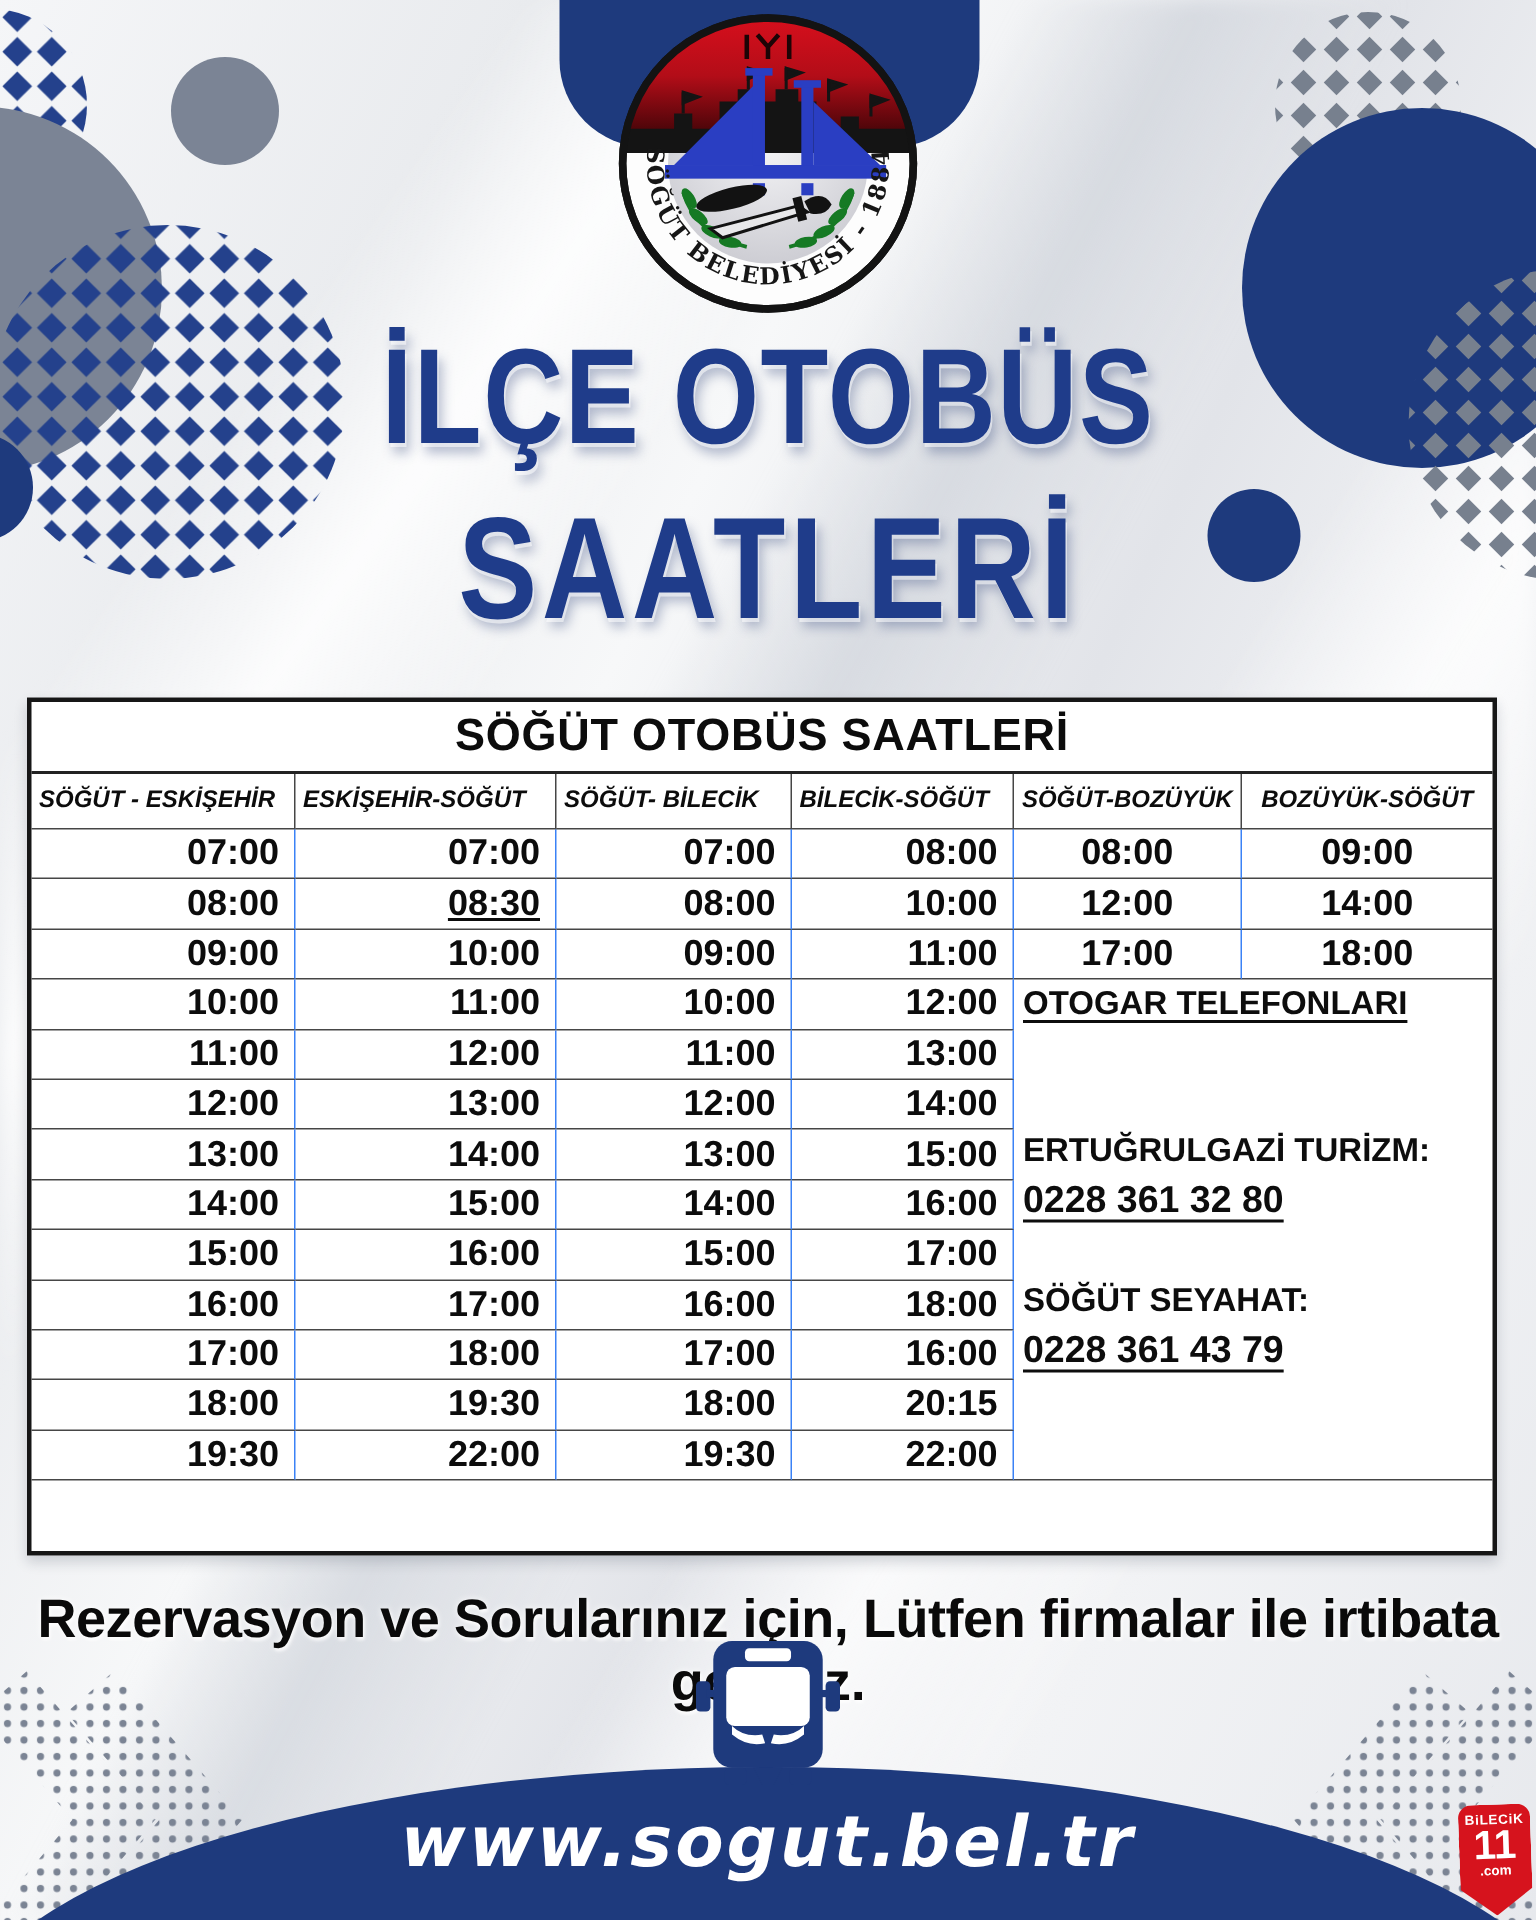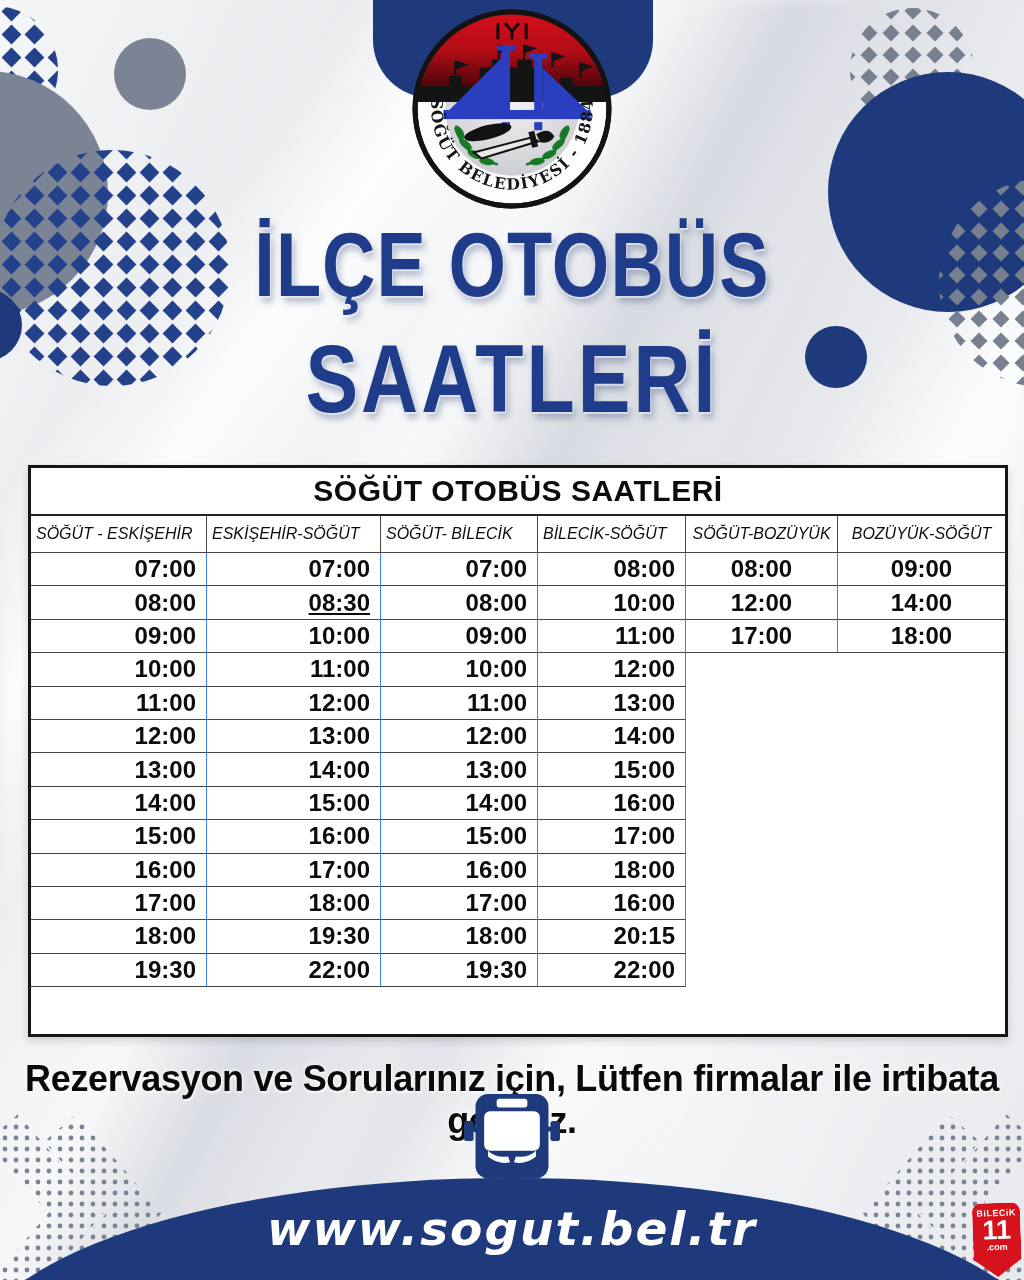--- a/index.html
+++ b/index.html
@@ -24,31 +24,31 @@
   .logo{position:absolute;left:410px;top:5px;width:204px;height:208px;z-index:3;}
   
   .big-title{position:absolute;top:222px;left:0;width:100%;text-align:center;z-index:3;
              color:#1f3c8a;font-weight:bold;}
   .bt-line{transform:scaleY(1.22);transform-origin:50% 50%;
            text-shadow:1px 2px 0 rgba(255,255,255,.55),3px 5px 7px rgba(45,65,120,.35);}
   .bt1{font-size:74px;letter-spacing:1px;}
   .bt2{font-size:79px;letter-spacing:3px;margin-top:26px;}
   
   .bus-table{
-    position:absolute;left:28px;top:465px;width:974px;height:566px;z-index:3;
+    position:absolute;left:18px;top:465px;width:974px;height:566px;z-index:3;
     background:#ffffff;border:3px solid #161616;
     display:grid;
     grid-template-columns:176px 174px 157px 148px 152px 1fr;
     grid-template-rows:48px 37px repeat(13,33.4px) auto;
     box-shadow:0 4px 8px rgba(30,40,60,.18);
     color:#0c0c0c;
   }
   .tbl-title{grid-area:1/1/2/7;display:flex;align-items:center;justify-content:center;
              font-size:30px;font-weight:bold;border-bottom:2px solid #222;letter-spacing:.5px;}
-  .th{font-style:italic;font-weight:normal;font-size:16px;display:flex;align-items:center;
+  .th{font-style:italic;font-weight:bold;font-size:16px;display:flex;align-items:center;
       border-right:1px solid #464646;border-bottom:1px solid #464646;padding:0 3px 0 5px;white-space:nowrap;}
   .td{font-weight:bold;font-size:24px;display:flex;align-items:center;
       border-right:1px solid #3b82f6;border-bottom:1px solid #464646;}
   .ra{justify-content:flex-end;padding-right:10px;}
   .ca{justify-content:center;padding:0;}
   .no-r{border-right:none !important;}
   .merged{grid-area:6/5/16/7;position:relative;border-bottom:1px solid #464646;}
   .empty-row{grid-area:16/1/17/7;}
   .info-line{position:absolute;left:6px;white-space:nowrap;font-weight:bold;color:#0d0d0d;}
   .info-head{top:3px;font-size:22px;text-decoration:underline;text-decoration-thickness:2px;text-underline-offset:4px;}
@@ -190,20 +190,27 @@
     <circle cx="100" cy="103" r="96" fill="none" stroke="#131313" stroke-width="5"></circle>
   </svg>
 
   <div class="big-title">
     <div class="bt-line bt1">İLÇE OTOBÜS</div>
     <div class="bt-line bt2">SAATLERİ</div>
   </div>
 
   <div class="bus-table" id="busTable">
     <div class="tbl-title">SÖĞÜT OTOBÜS SAATLERİ</div>
+    <div class="merged">
+      <div class="info-line info-head">OTOGAR TELEFONLARI</div>
+      <div class="info-line firm1-name">ERTUĞRULGAZİ TURİZM:</div>
+      <div class="info-line firm1-phone">0228 361 32 80</div>
+      <div class="info-line firm2-name">SÖĞÜT SEYAHAT:</div>
+      <div class="info-line firm2-phone">0228 361 43 79</div>
+    </div>
     <div class="empty-row"></div>
   <div class="th" style="grid-area: 2 / 1;">SÖĞÜT - ESKİŞEHİR</div>
       <div class="th" style="grid-area: 2 / 2;">ESKİŞEHİR-SÖĞÜT</div>
       <div class="th" style="grid-area: 2 / 3;">SÖĞÜT- BİLECİK</div>
       <div class="th" style="grid-area: 2 / 4;">BİLECİK-SÖĞÜT</div>
       <div class="th ca" style="grid-area: 2 / 5;">SÖĞÜT-BOZÜYÜK</div>
       <div class="th ca no-r" style="grid-area: 2 / 6;">BOZÜYÜK-SÖĞÜT</div>
       <div class="td ra" style="grid-area: 3 / 1;">07:00</div>
       <div class="td ra" style="grid-area: 3 / 2;">07:00</div>
       <div class="td ra" style="grid-area: 3 / 3;">07:00</div>

